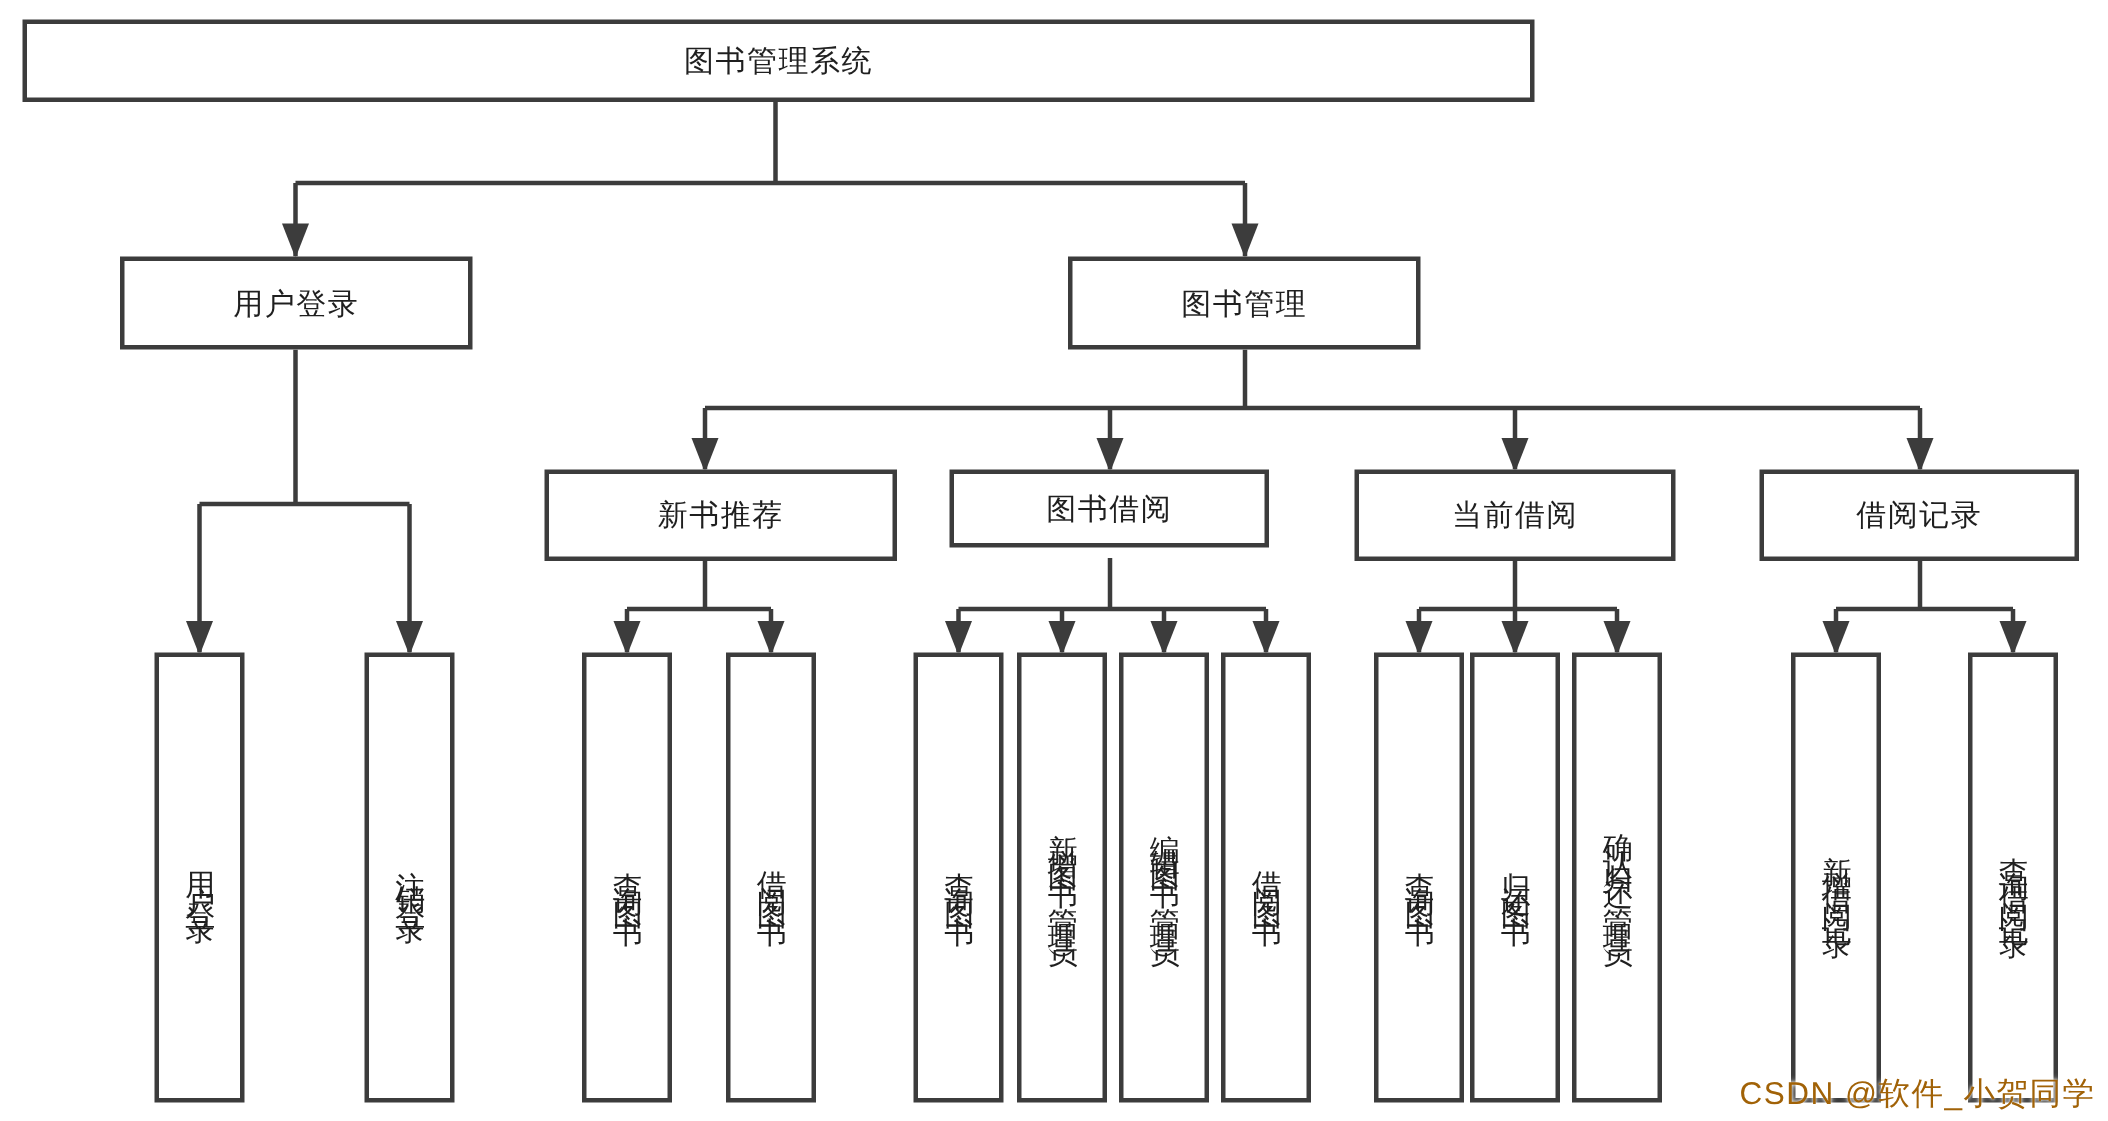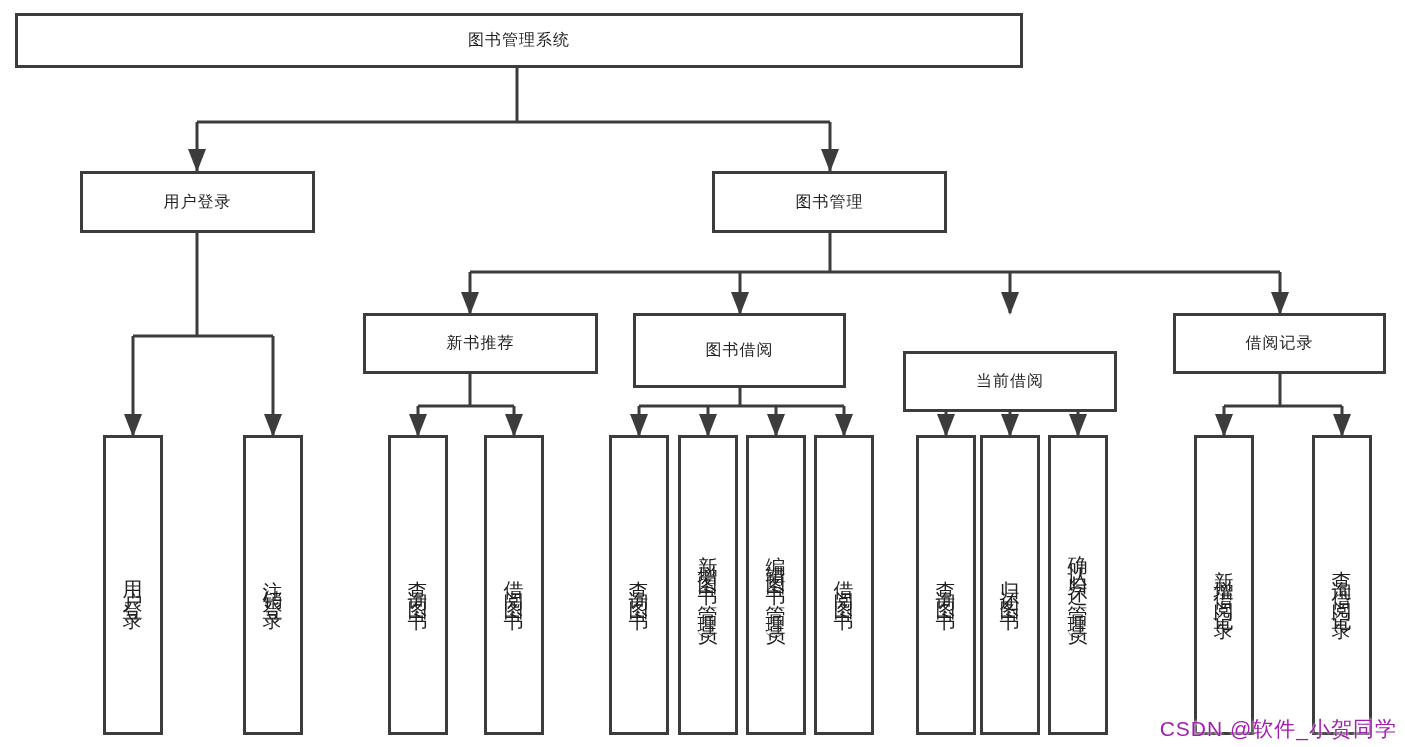--- a/index.html
+++ b/index.html
@@ -31,62 +31,62 @@
     box-sizing: border-box;
     background: #ffffff;
     border: 3px solid #3c3c3c;
     display: flex;
     align-items: center;
     justify-content: center;
     z-index: 2;
     color: #1f1f1f;
   }
   .hbox .label {
-    font-size: 16px;
+    font-size: 20px;
     letter-spacing: 1px;
     white-space: nowrap;
   }
   .vbox .vtext {
     display: block;
     writing-mode: vertical-rl;
     text-orientation: mixed;
     font-size: 20px;
     line-height: 1.1;
     letter-spacing: 10px;
     white-space: nowrap;
   }
   .vbox { top: 435px; height: 300px; width: 60px; }
   
   #node-root            { left: 15px;  top: 13px;  width: 1008px; height: 55px; }
   #node-user-login      { left: 80px;  top: 171px; width: 235px; height: 62px; }
   #node-book-management { left: 712px; top: 171px; width: 235px; height: 62px; align-items: center; }
   #node-new-book-recommend { left: 363px;  top: 313px; width: 235px; height: 61px; }
-  #node-book-borrowing     { left: 633px;  top: 313px; width: 213px; height: 75px; }
-  #node-current-borrowing  { left: 903px;  top: 313px; width: 214px; height: 61px; margin-top: 38px; }
+  #node-book-borrowing     { left: 633px;  top: 313px; width: 213px; height: 52px; }
+  #node-current-borrowing  { left: 903px;  top: 313px; width: 214px; height: 61px; }
   #node-borrowing-records  { left: 1173px; top: 313px; width: 213px; height: 61px; }
   #leaf-login          { left: 103px; }
   #leaf-logout         { left: 243px; }
   #leaf-rec-query      { left: 388px; }
   #leaf-rec-borrow     { left: 484px; }
   #leaf-bor-query      { left: 609px; }
   #leaf-bor-add        { left: 678px; }
   #leaf-bor-edit       { left: 746px; }
   #leaf-bor-borrow     { left: 814px; }
   #leaf-cur-query      { left: 916px; }
   #leaf-cur-return     { left: 980px; }
   #leaf-cur-confirm    { left: 1048px; }
   #leaf-recadd         { left: 1194px; }
   #leaf-recquery       { left: 1312px; }
   #watermark {
     position: absolute;
     right: 8px;
     bottom: 4px;
     z-index: 5;
     font-size: 21px;
-    color: #a21caf;
+    color: #a16207;
     letter-spacing: 1px;
     text-shadow: 0 0 2px #ffffff, 0 0 4px #ffffff;
     white-space: nowrap;
   }
 </style>
 </head>
 <body>
 
 <div id="canvas">
 

